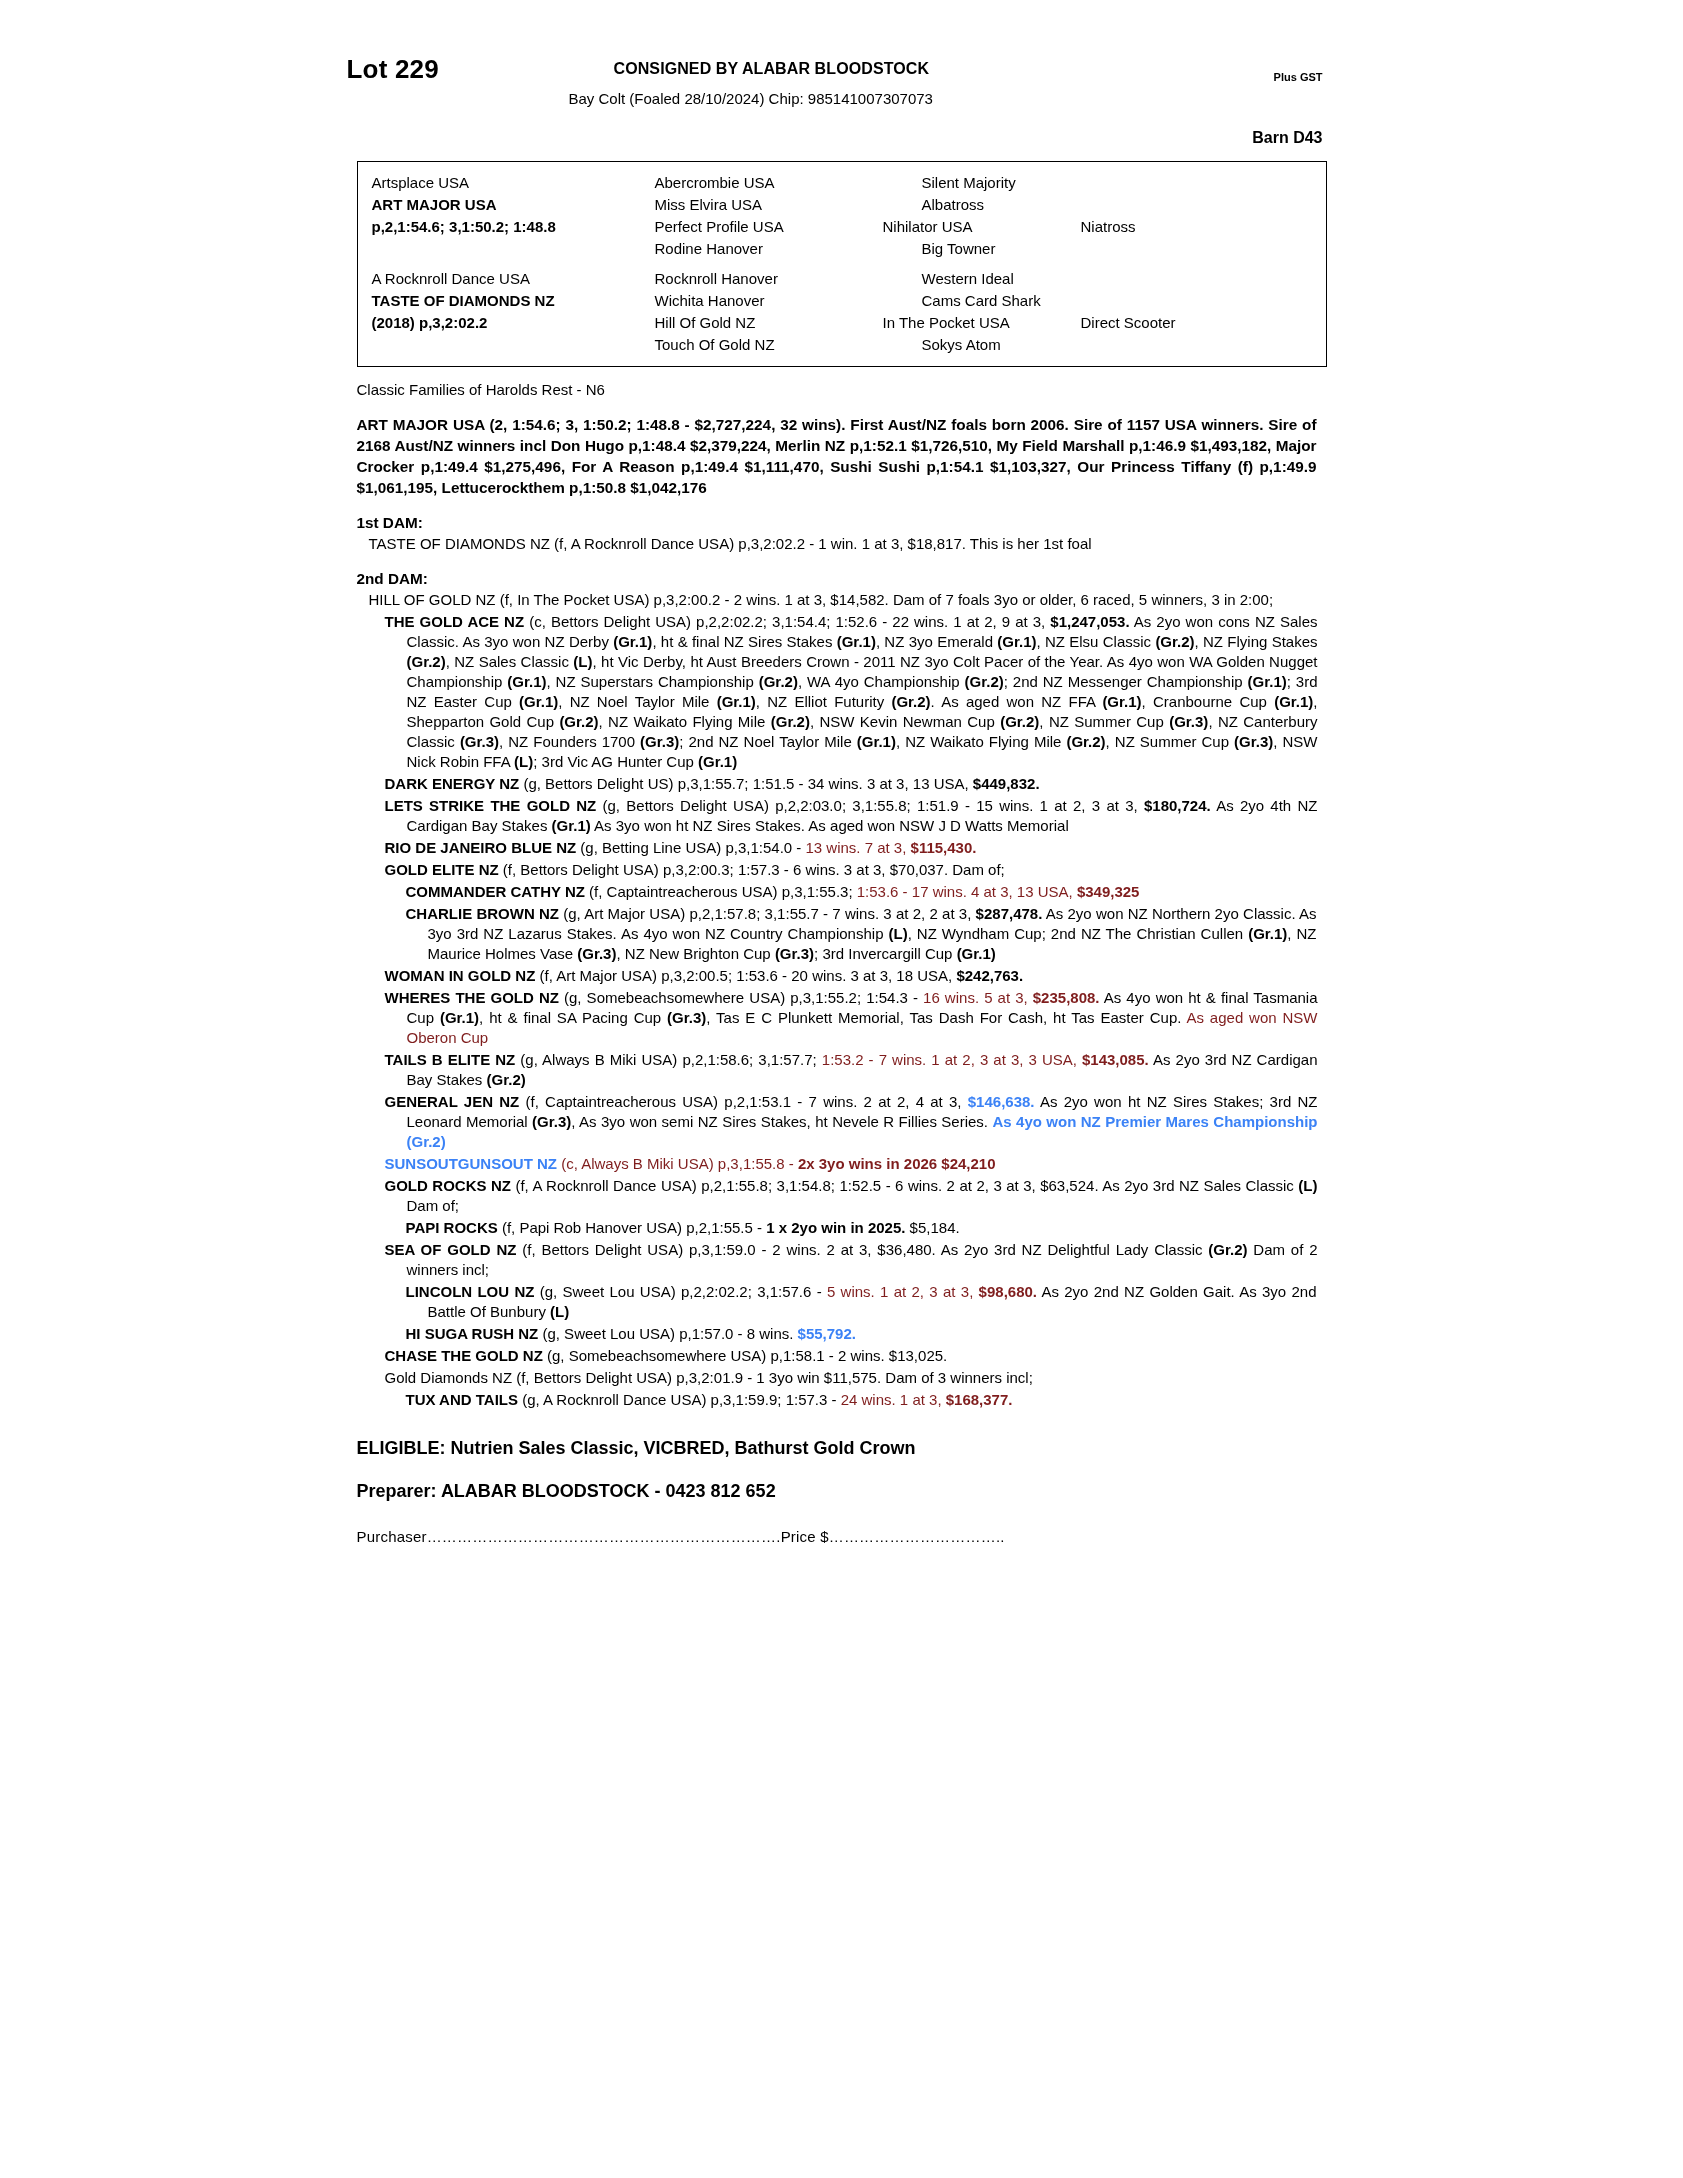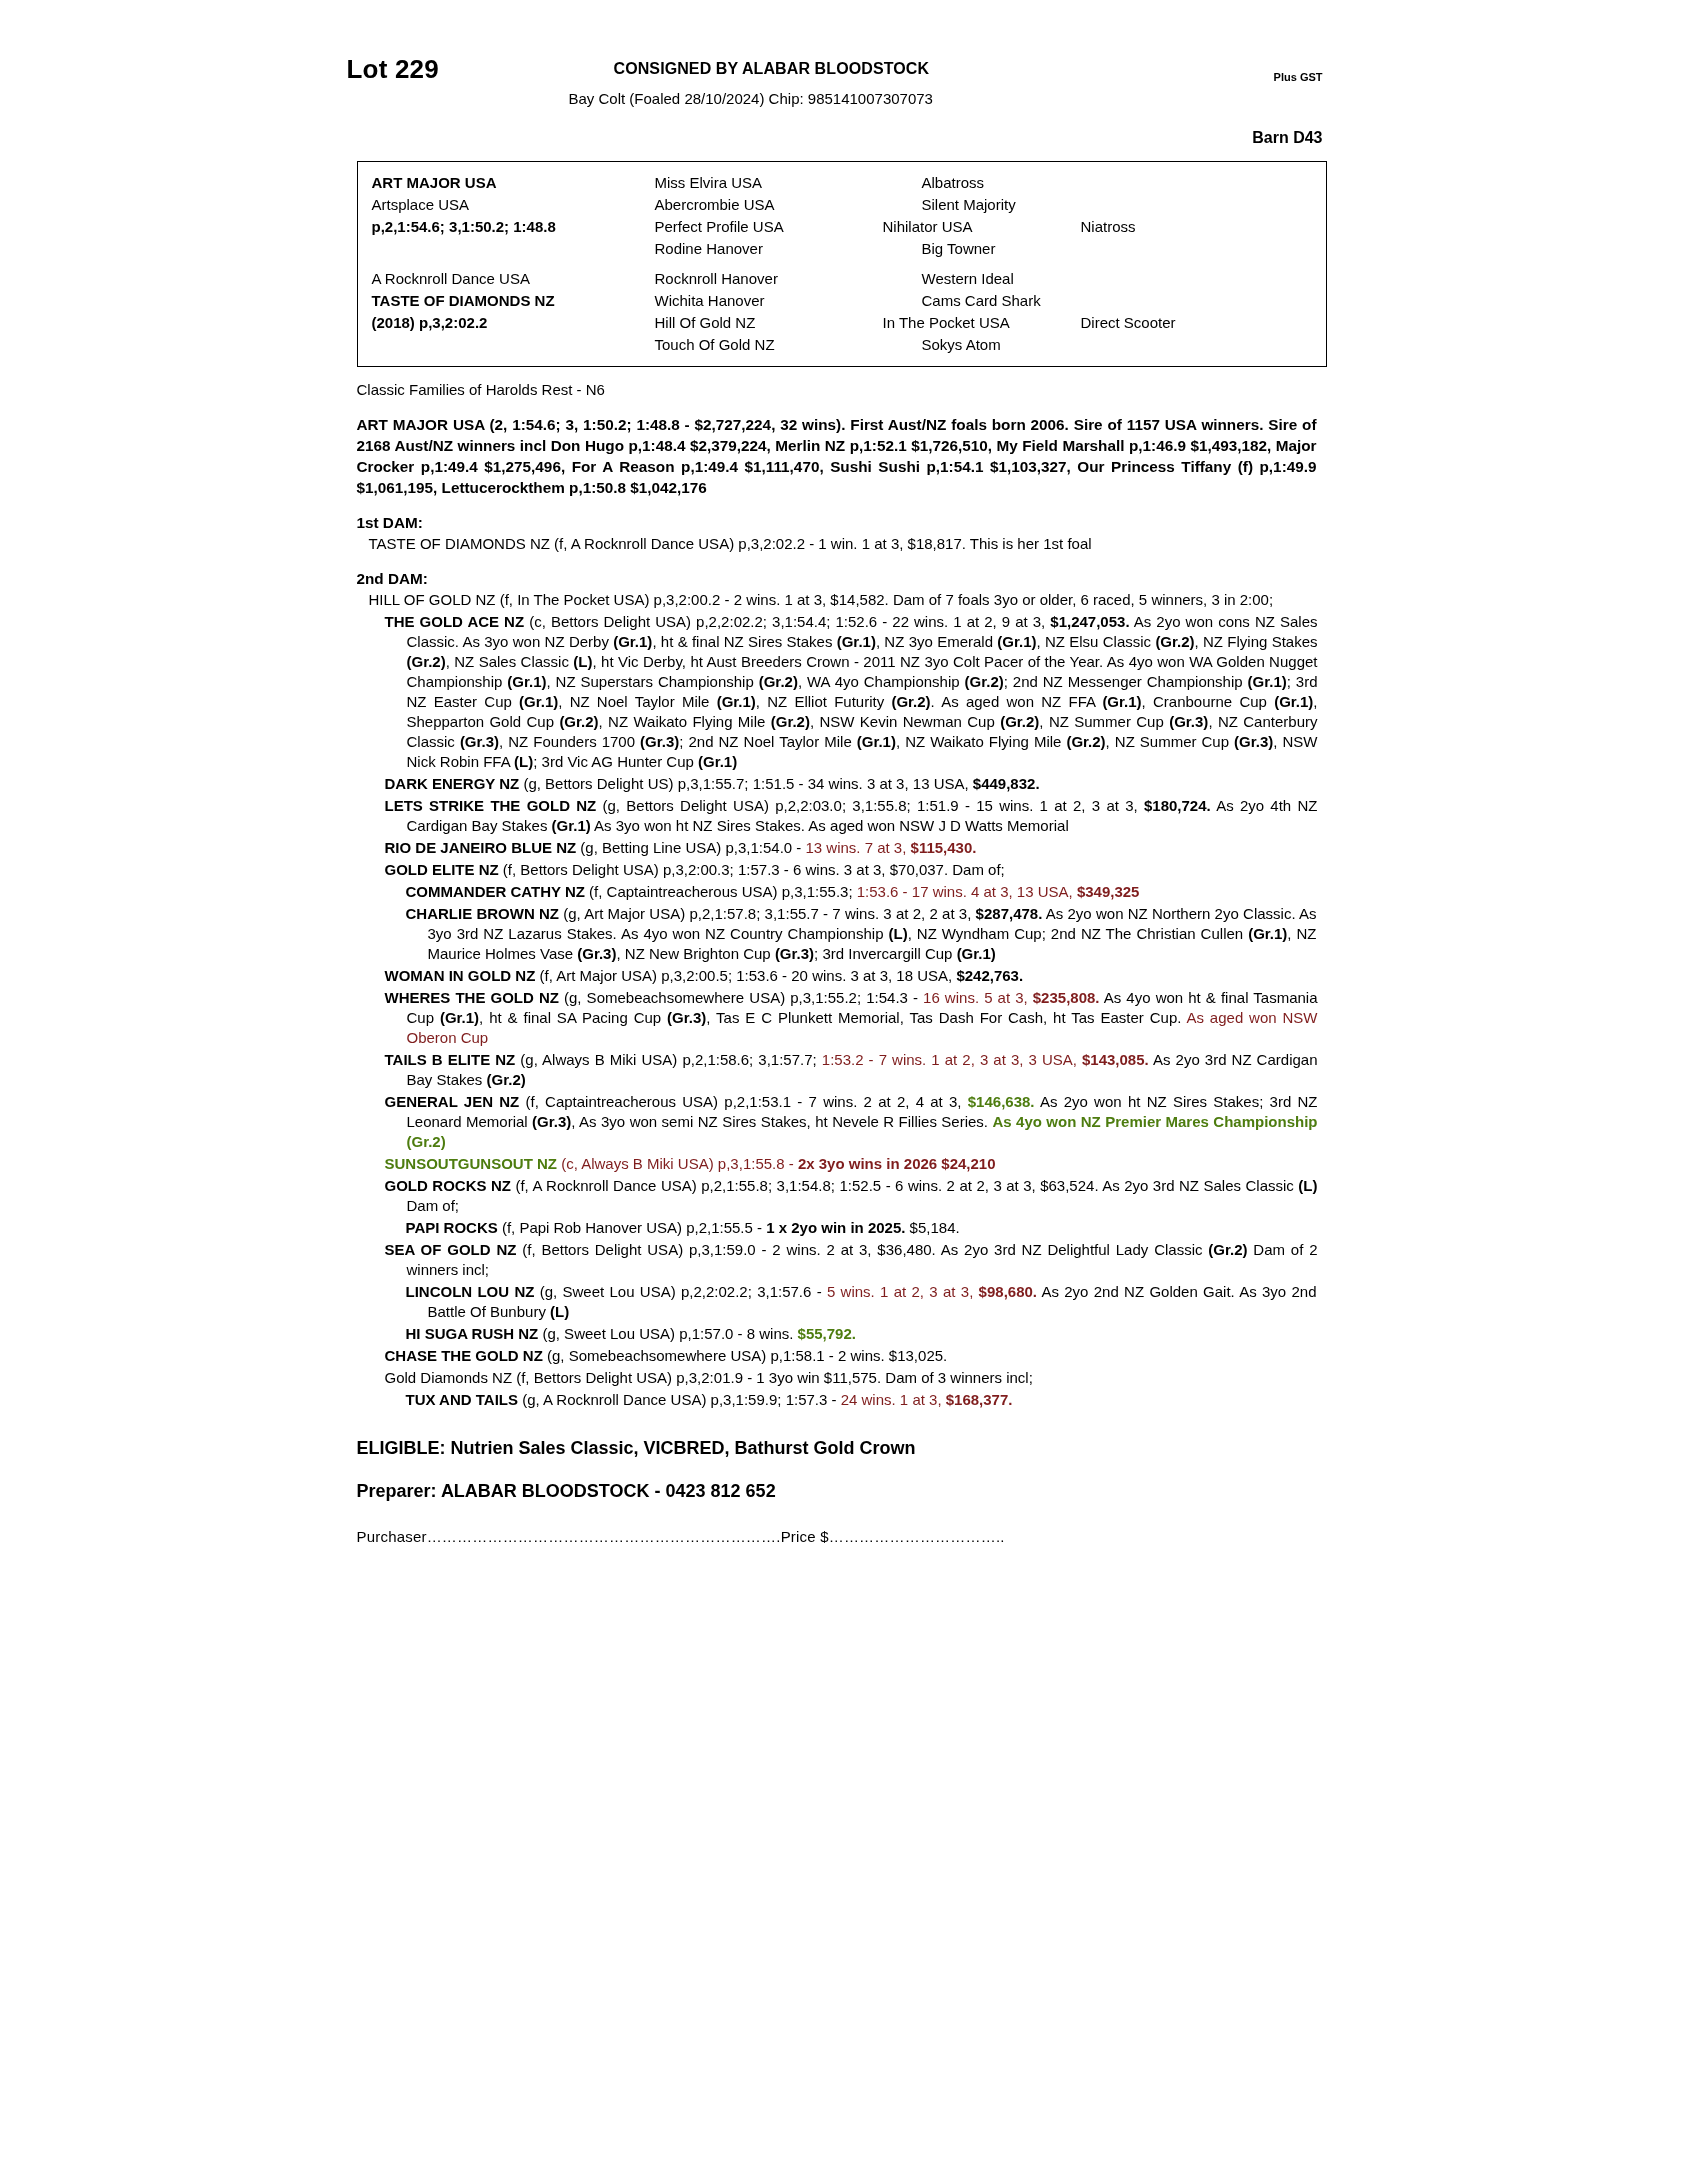--- a/index.html
+++ b/index.html
@@ -109,21 +109,21 @@
     line-height: 20px;
     text-align: justify;
     margin: 2px 0 0 0;
     box-sizing: border-box;
   }
   .lvl0 { margin-left: 22px; width: 948px; padding-left: 22px; text-indent: -22px; }
   .lvl1 { margin-left: 38px; width: 933px; padding-left: 22px; text-indent: -22px; }
   .lvl2 { margin-left: 59px; width: 911px; padding-left: 22px; text-indent: -22px; }
   b { font-weight: bold; }
   .red { color: #7f1d1d; }
-  .redb { color: #4d7c0f; font-weight: bold; }
+  .redb { color: #3b82f6; font-weight: bold; }
 
   .eligible {
     margin: 28px 0 0 10px;
     font-size: 18px;
     font-weight: bold;
   }
   .preparer {
     margin: 22px 0 0 10px;
     font-size: 18px;
     font-weight: bold;
@@ -143,32 +143,32 @@
   <div class="header">
     <div class="lot-title">Lot 229</div>
     <div class="consigned">CONSIGNED BY ALABAR BLOODSTOCK</div>
     <div class="foaled">Bay Colt (Foaled 28/10/2024) Chip: 985141007307073</div>
     <div class="plusgst">Plus GST</div>
     <div class="barn">Barn D43</div>
   </div>
 
   <div class="ped-box">
     <div class="ped-row">
-      <div class="col-sire ped-strong">ART MAJOR USA</div>
-      <div class="col-gp">Miss Elvira USA</div>
-      <div class="col-ggg">Albatross</div>
-    </div>
-    <div class="ped-row">
       <div class="col-sire">
         <span>Artsplace USA</span>
       </div>
       <div class="col-gp">Abercrombie USA</div>
       <div class="col-ggg">Silent Majority</div>
     </div>
     <div class="ped-row">
+      <div class="col-sire ped-strong">ART MAJOR USA</div>
+      <div class="col-gp">Miss Elvira USA</div>
+      <div class="col-ggg">Albatross</div>
+    </div>
+    <div class="ped-row">
       <div class="col-sire ped-strong">p,2,1:54.6; 3,1:50.2; 1:48.8</div>
       <div class="col-gp" style="width:228px">Perfect Profile USA</div>
       <div class="col-gp" style="width:198px">Nihilator USA</div>
       <div class="col-ggg">Niatross</div>
     </div>
     <div class="ped-row">
       <div class="col-sire">&nbsp;</div>
       <div class="col-gp">Rodine Hanover</div>
       <div class="col-ggg">Big Towner</div>
     </div>

